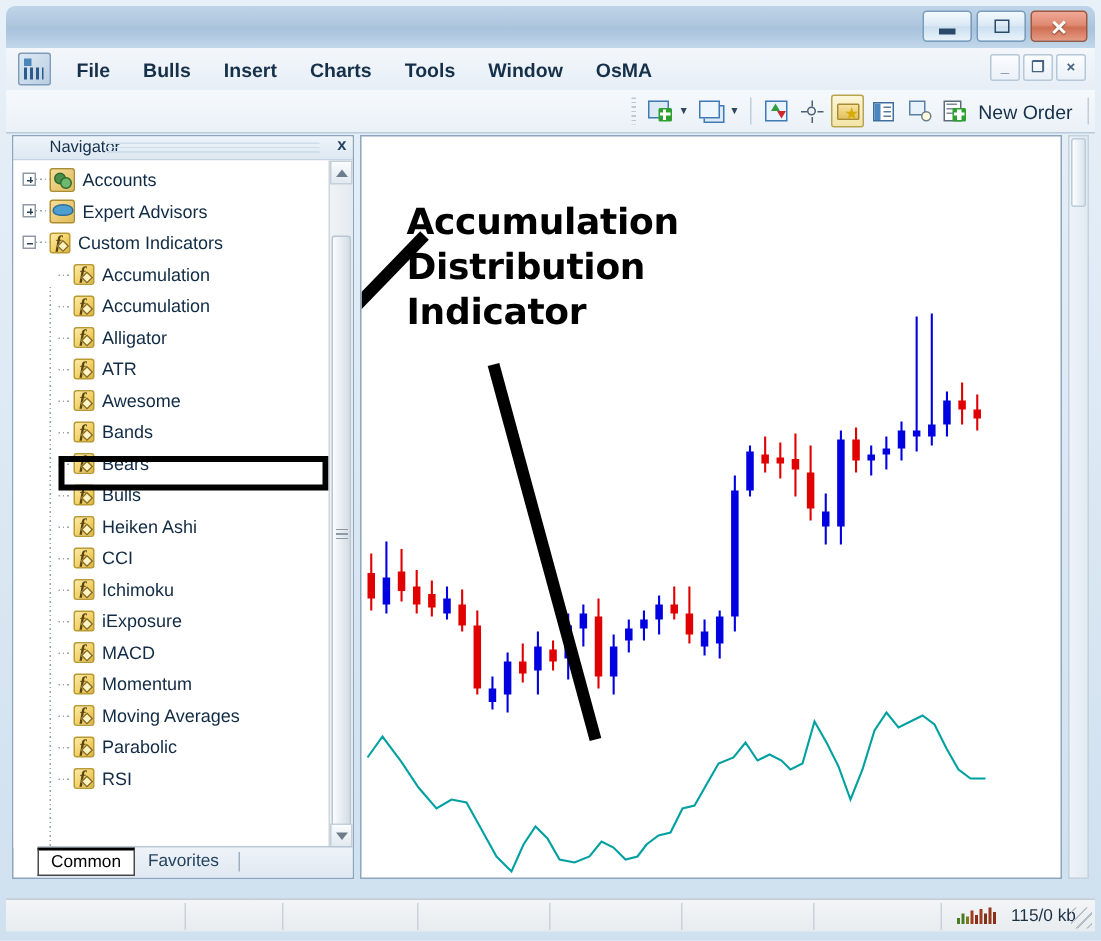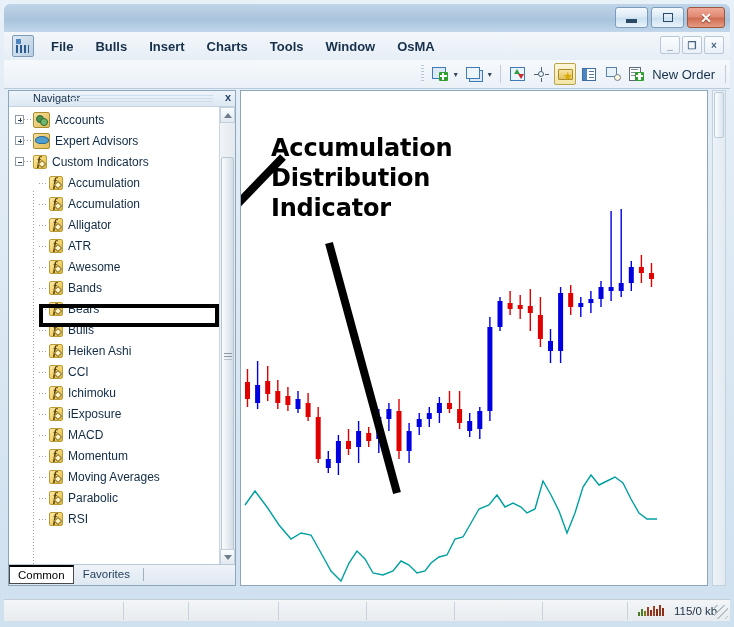--- a/index.html
+++ b/index.html
@@ -185,21 +185,21 @@
     background:linear-gradient(to right,#fbfcfd,#e7edf2 50%,#d4dde5);
     border:1px solid #b9c6d2;border-radius:2px;box-sizing:border-box;
   }
   .sb-grip{
     position:absolute;left:50%;top:50%;transform:translate(-50%,-50%);
     width:8px;height:7px;
     background:repeating-linear-gradient(to bottom,#8c9aa8 0 1px,transparent 1px 3px);
   }
   
   .nav-tabs{
-    position:absolute;left:0;right:0;bottom:0;height:20px;
+    position:absolute;left:16px;right:0;bottom:0;height:20px;
     background:linear-gradient(to bottom,#eef3f8,#dfe8f1);
     border-top:1px solid #b9c8d6;display:flex;align-items:flex-start;
   }
   .nav-tab{
     font-size:11.5px;color:#25435f;padding:2px 8px;margin-top:0px;
     border:1px solid transparent;box-sizing:border-box;height:19px;
   }
   .nav-tab.active{
     background:#fff;border:1px solid #4a4a4a;border-top:2px solid #000;color:#000;
     font-weight:normal;

